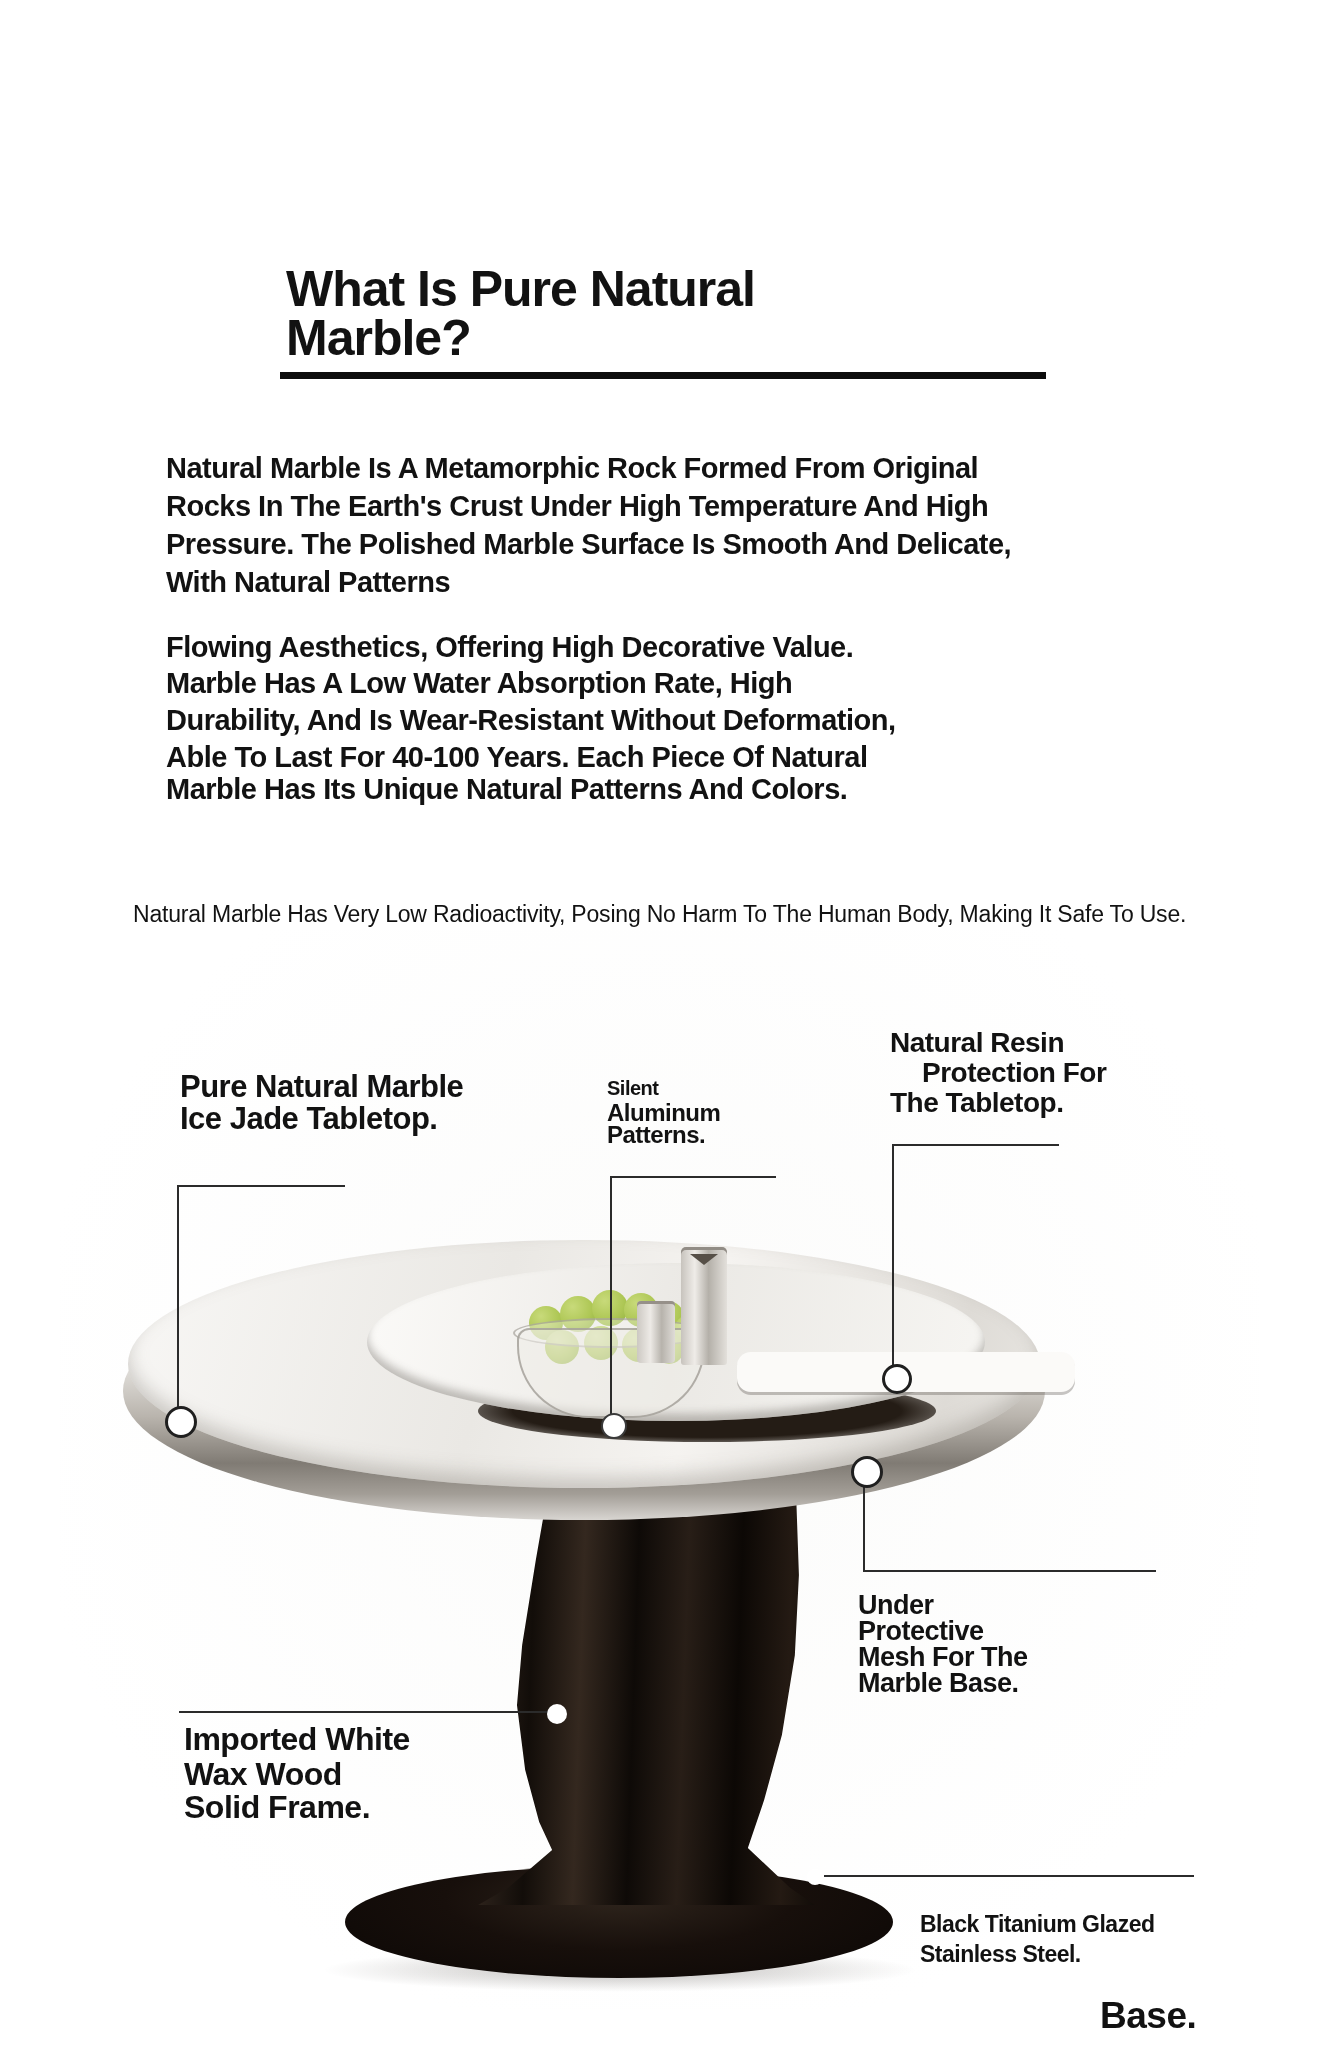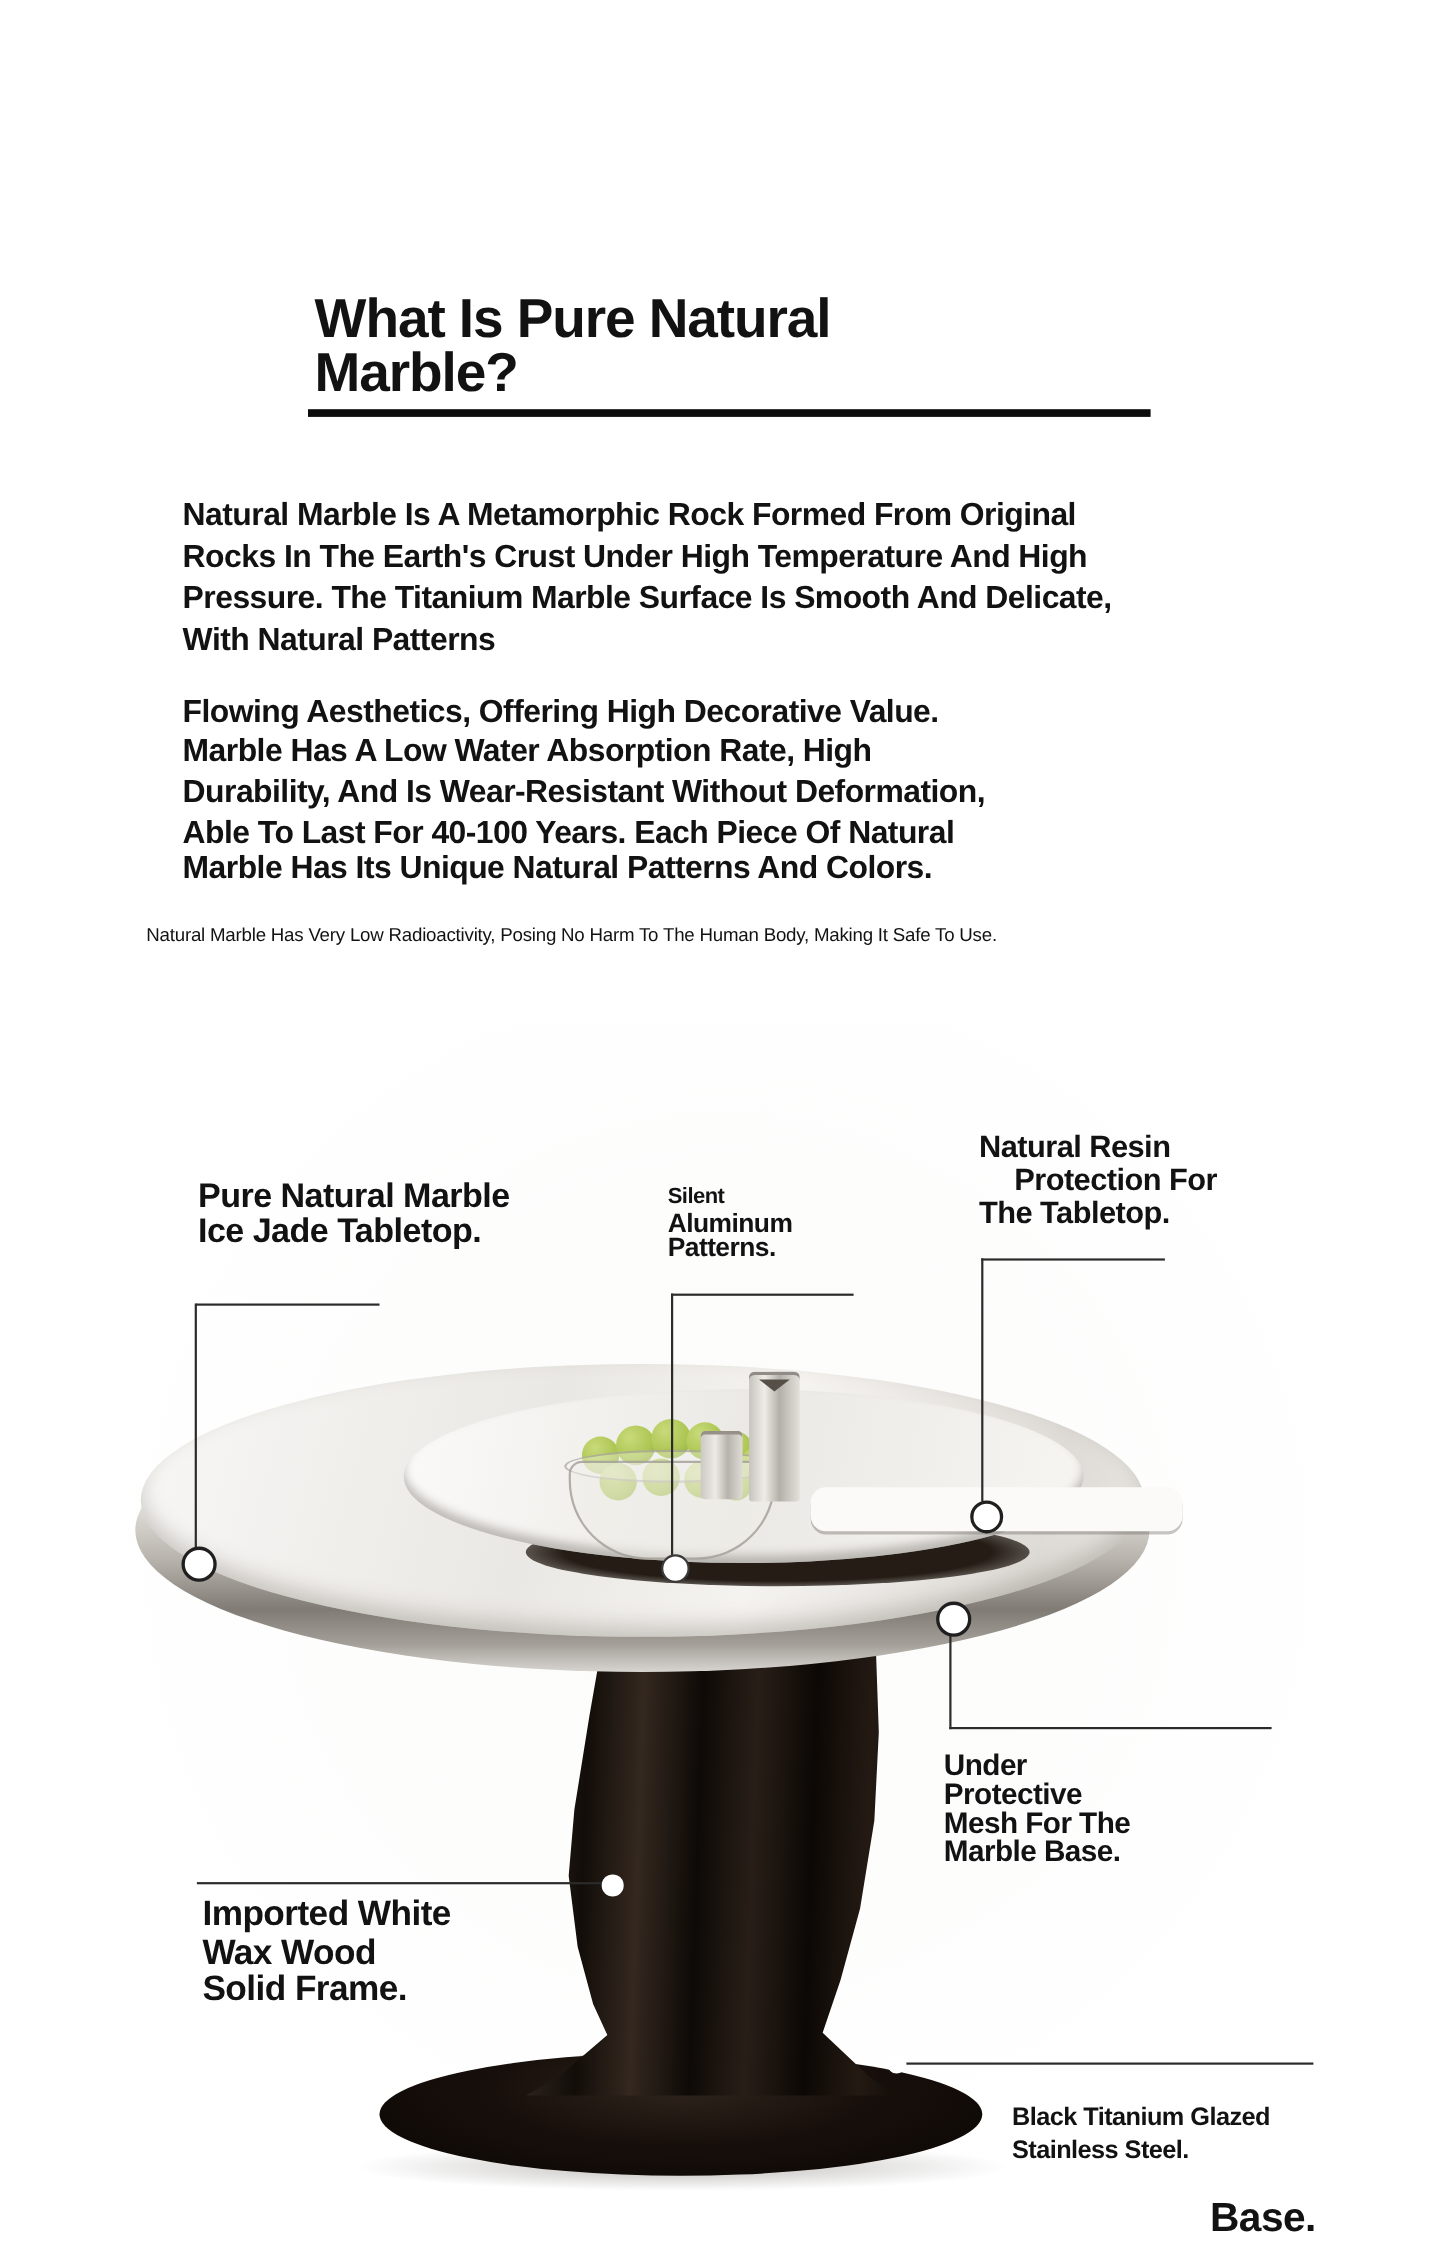--- a/index.html
+++ b/index.html
@@ -8,21 +8,21 @@
   .abs{position:absolute;}
   .txt{position:absolute;white-space:nowrap;color:#121212;}
   .bold{font-weight:700;letter-spacing:-0.5px;}
   
   .h1a{left:286px;top:260px;font-size:50px;font-weight:800;letter-spacing:-1px;}
   .h1b{left:286px;top:309px;font-size:50px;font-weight:800;letter-spacing:-1px;}
   .h-underline{left:280px;top:372px;width:766px;height:7px;background:#0c0c0c;}
   
   .p1l{left:166px;font-size:29px;}
   .p2l{left:166px;font-size:29px;}
-  .note{left:133px;top:840px;font-size:17px;font-weight:400;letter-spacing:-0.2px;}
+  .note{left:133px;top:901px;font-size:23px;font-weight:400;letter-spacing:-0.2px;}
   
   .photo-bg{left:60px;top:930px;width:1200px;height:1080px;
     background:radial-gradient(ellipse at 50% 45%, #fbfbfa 0%, #ffffff 75%);}
   
   .base-disc{left:345px;top:1866px;width:548px;height:112px;border-radius:50%;
     background:radial-gradient(ellipse at 50% 30%, #2e241c 0%, #170f0b 45%, #0b0705 100%);}
   .floor-shadow{left:320px;top:1948px;width:600px;height:44px;border-radius:50%;
     background:radial-gradient(ellipse at 50% 50%, rgba(40,32,26,0.30) 0%, rgba(40,32,26,0) 70%);}
   .pedestal{left:460px;top:1488px;width:370px;height:420px;
     background:linear-gradient(92deg,#0b0805 0%,#2b211a 9%,#120d09 20%,#34281f 33%,#0e0a07 47%,#281e17 60%,#0c0805 74%,#241a13 87%,#0a0704 100%);
@@ -86,21 +86,21 @@
 <body>
 
 <div id="page">
 
   <div class="txt h1a bold">What Is Pure Natural</div>
   <div class="txt h1b bold">Marble?</div>
   <div class="abs h-underline"></div>
 
   <div class="txt p1l bold" style="top:452px;">Natural Marble Is A Metamorphic Rock Formed From Original</div>
   <div class="txt p1l bold" style="top:490px;">Rocks In The Earth's Crust Under High Temperature And High</div>
-  <div class="txt p1l bold" style="top:528px;">Pressure. The Titanium Marble Surface Is Smooth And Delicate,</div>
+  <div class="txt p1l bold" style="top:528px;">Pressure. The Polished Marble Surface Is Smooth And Delicate,</div>
   <div class="txt p1l bold" style="top:566px;">With Natural Patterns</div>
 
   <div class="txt p2l bold" style="top:631px;">Flowing Aesthetics, Offering High Decorative Value.</div>
   <div class="txt p2l bold" style="top:667px;">Marble Has A Low Water Absorption Rate, High</div>
   <div class="txt p2l bold" style="top:704px;">Durability, And Is Wear-Resistant Without Deformation,</div>
   <div class="txt p2l bold" style="top:741px;">Able To Last For 40-100 Years. Each Piece Of Natural</div>
   <div class="txt p2l bold" style="top:773px;">Marble Has Its Unique Natural Patterns And Colors.</div>
 
   <div class="txt note">Natural Marble Has Very Low Radioactivity, Posing No Harm To The Human Body, Making It Safe To Use.</div>
 

